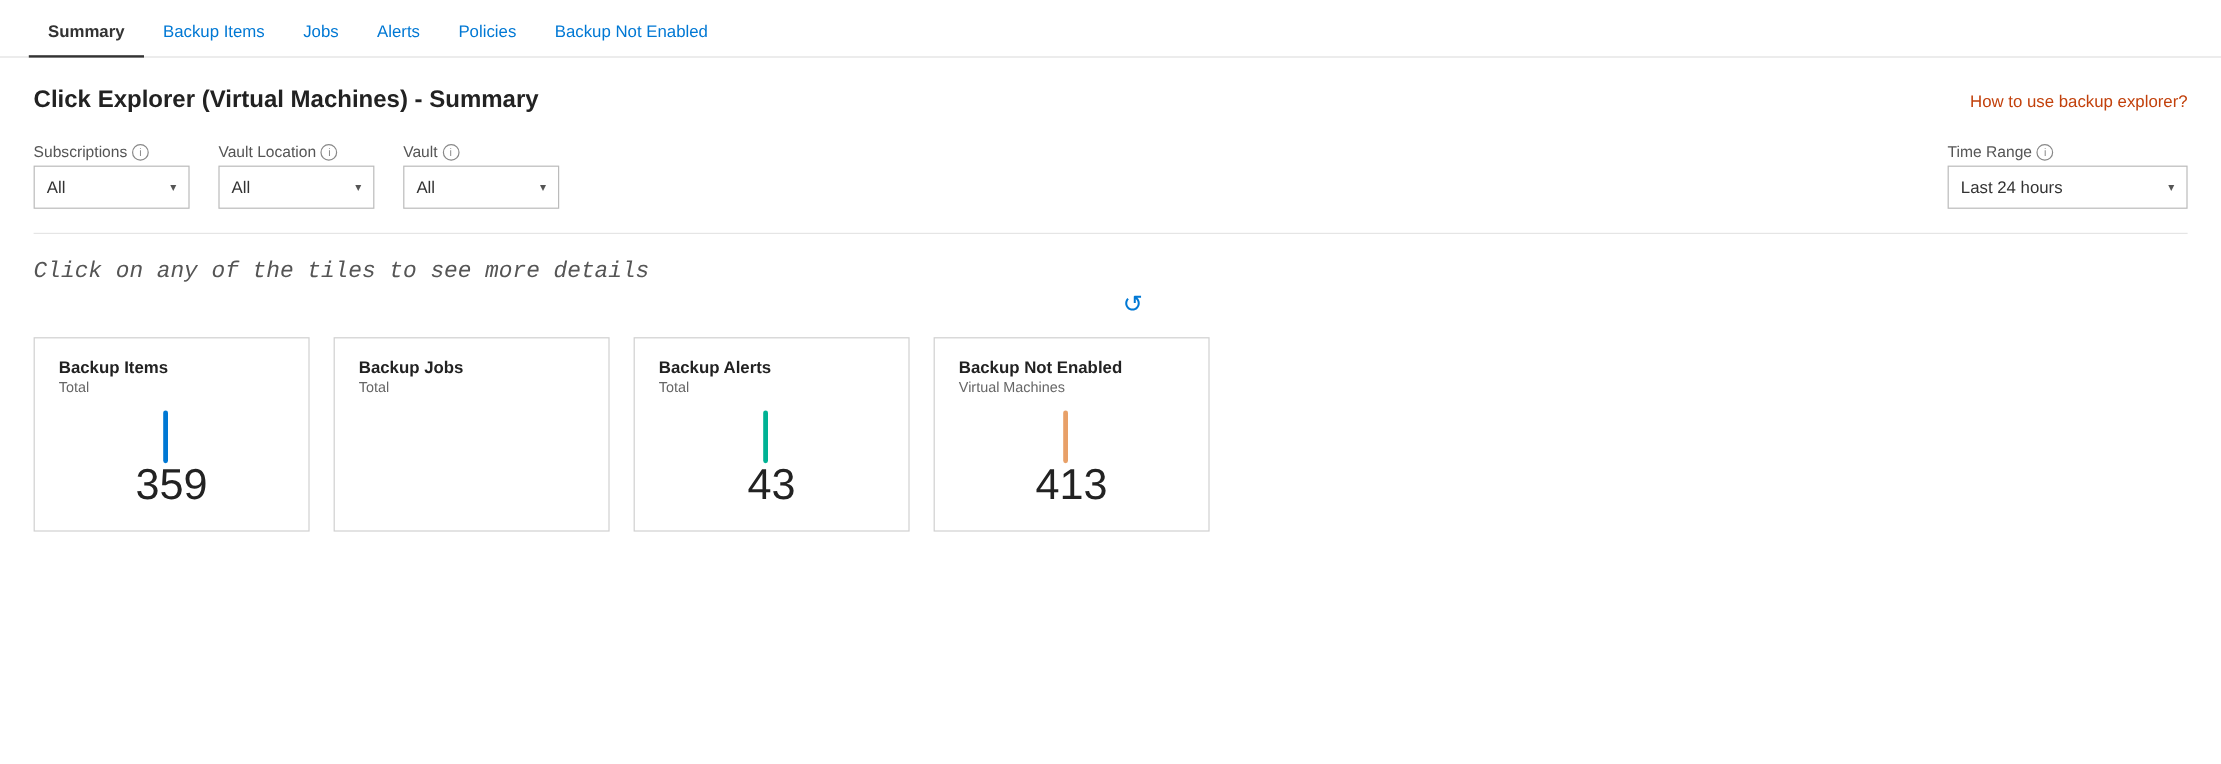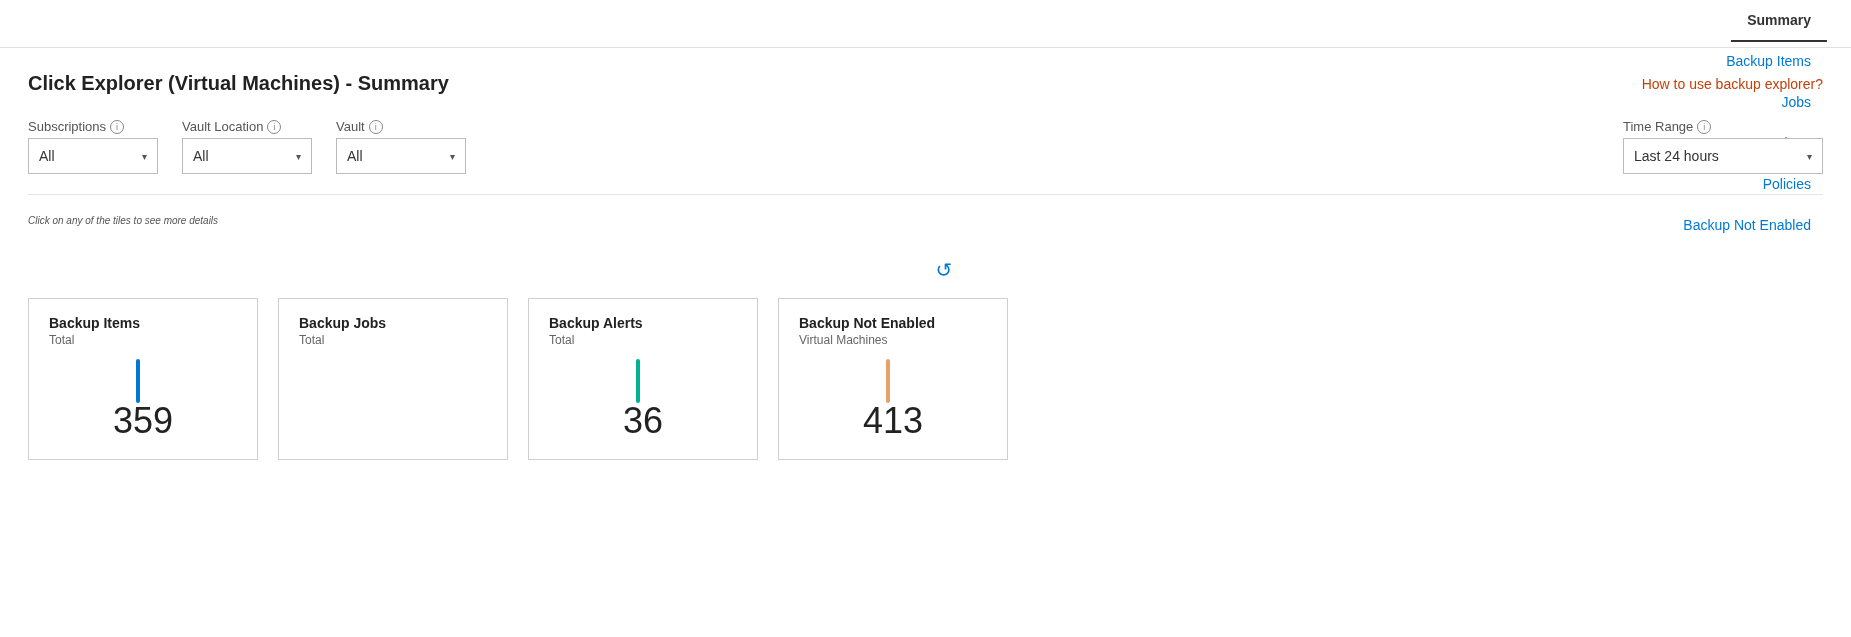--- a/index.html
+++ b/index.html
@@ -12,21 +12,20 @@
       min-height: 637px;
     }
 
     
     .tab-bar {
       display: flex;
       align-items: flex-end;
       border-bottom: 1px solid #e0e0e0;
       padding: 0 24px;
       height: 48px;
-      flex-direction: column;
     }
     .tab {
       padding: 12px 16px;
       cursor: pointer;
       font-size: 14px;
       color: #0078d4;
       border-bottom: 2px solid transparent;
       margin-bottom: -1px;
       white-space: nowrap;
     }
@@ -115,24 +114,24 @@
 
     
     .divider {
       border: none;
       border-top: 1px solid #e5e5e5;
       margin: 8px 0 20px 0;
     }
 
     
     .hint-text {
-      font-size: 10px;
+      font-size: 19px;
       color: #555;
-      margin-bottom: 28px;
       font-style: italic;
+      font-family: Liberation Mono, monospace;
     }
 
     
     .refresh-area {
       display: flex;
       justify-content: flex-start;
       align-items: center;
       margin-bottom: 12px;
       padding-left: 900px;
     }
@@ -284,21 +283,21 @@
     </div>
       <div class="tile">
       <div class="tile-title">Backup Jobs</div>
       <div class="tile-subtitle">Total</div>
     </div>
       <div class="tile">
       <div class="tile-title">Backup Alerts</div>
       <div class="tile-subtitle">Total</div>
       <div class="tile-value-row">
         <div class="tile-bar" style="background:#00b294;"></div>
-        <span class="tile-number">36</span>
+        <span class="tile-number">43</span>
       </div>
     </div>
       <div class="tile">
       <div class="tile-title">Backup Not Enabled</div>
       <div class="tile-subtitle">Virtual Machines</div>
       <div class="tile-value-row">
         <div class="tile-bar" style="background:#e8a068;"></div>
         <span class="tile-number">413</span>
       </div>
     </div>

